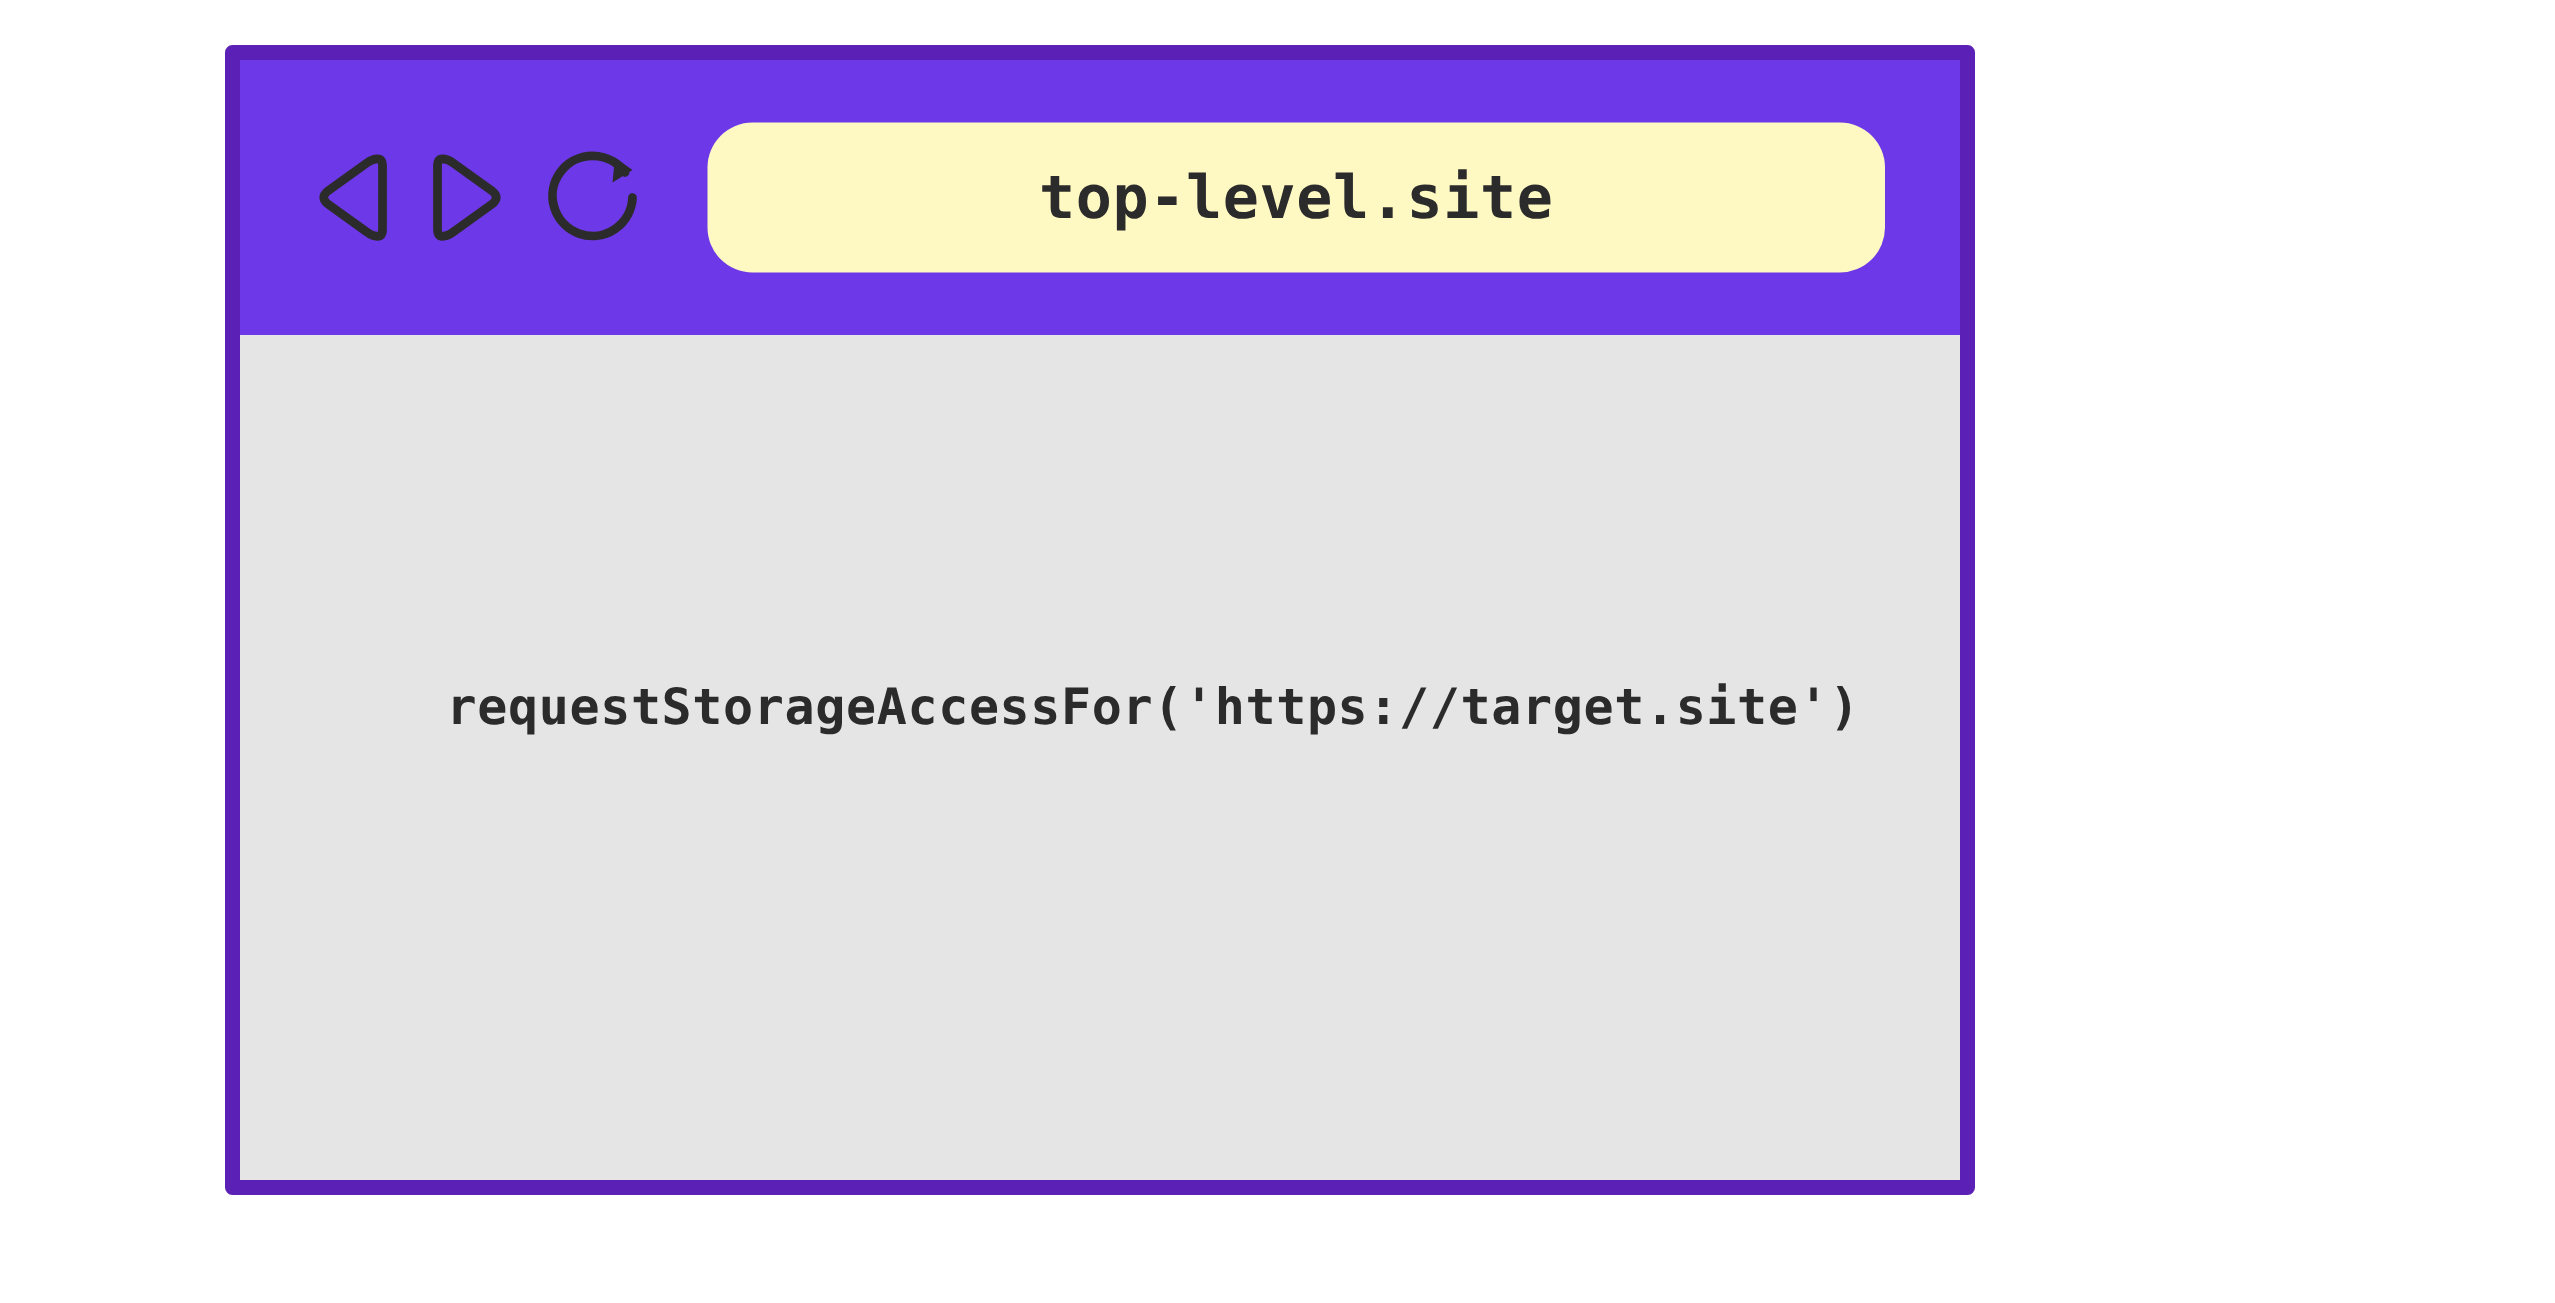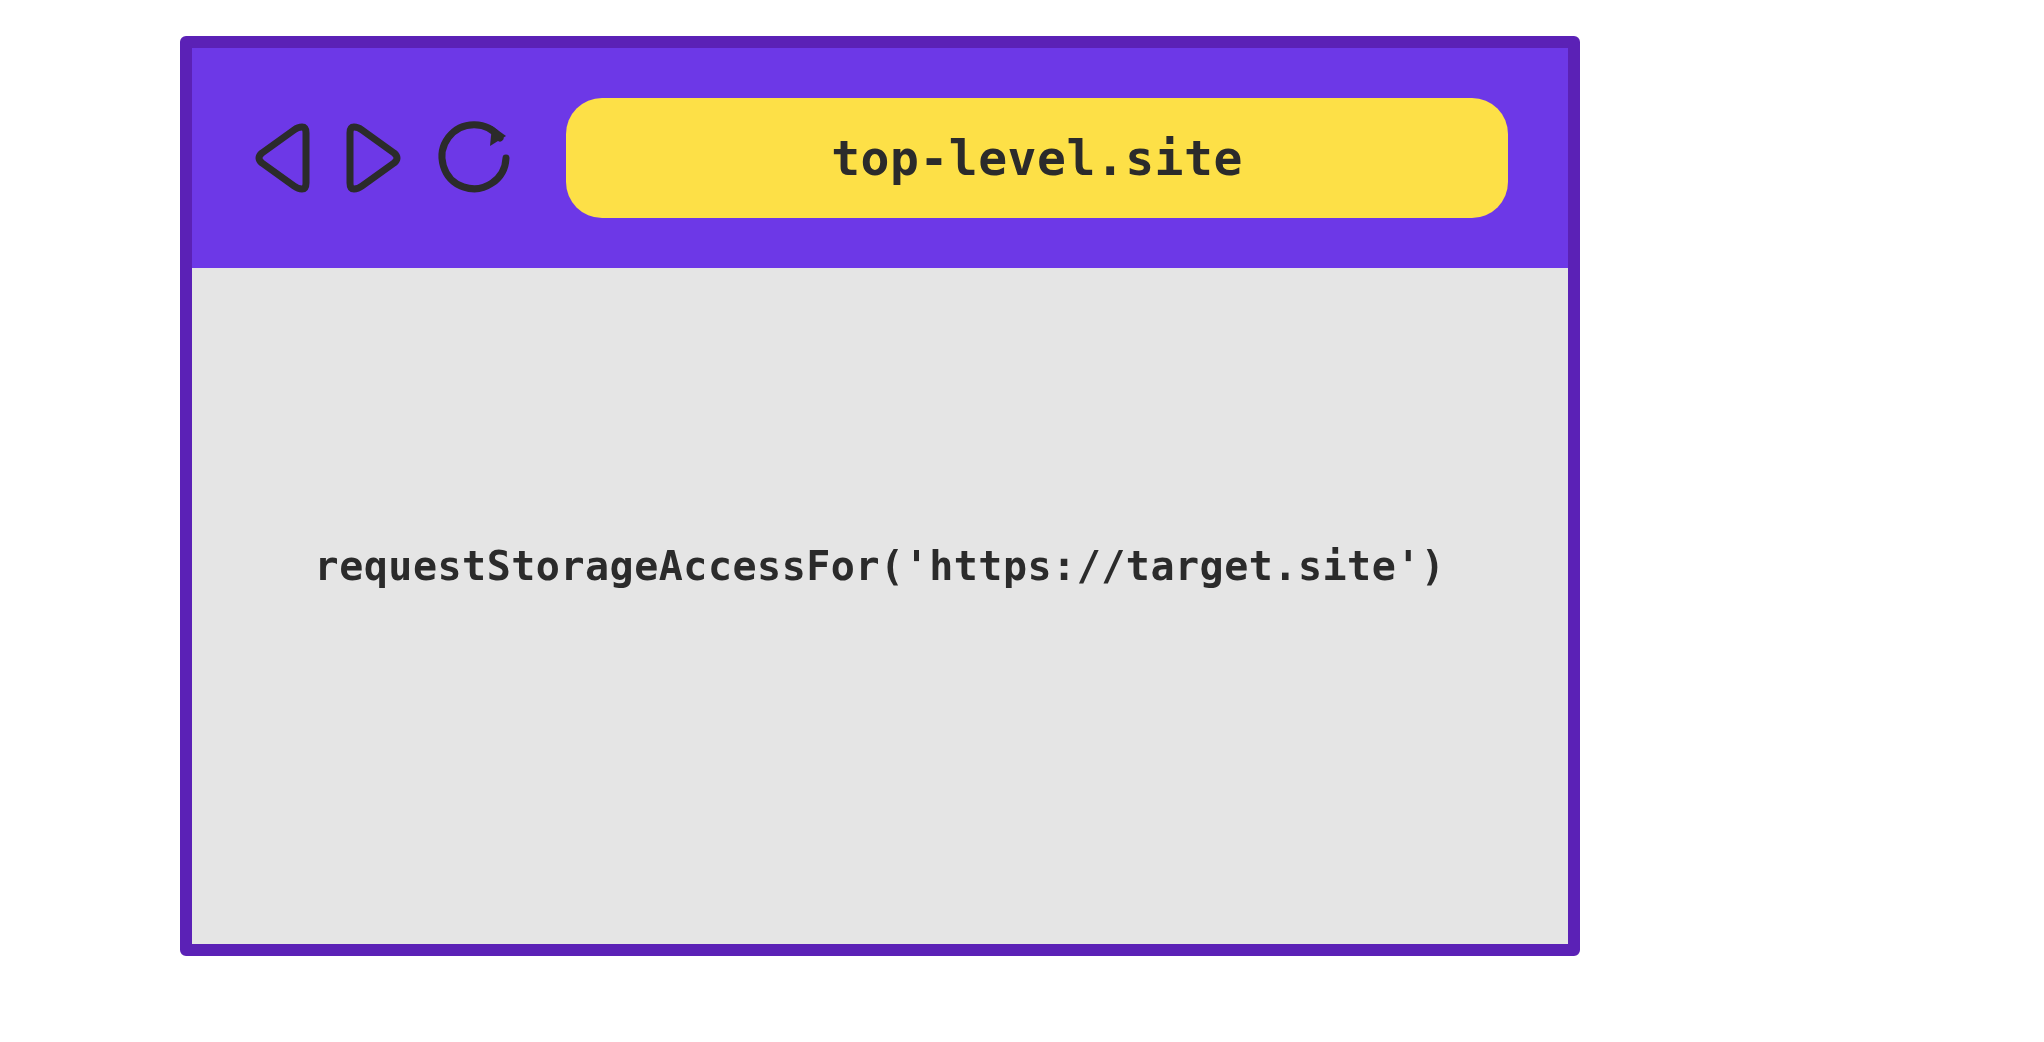--- a/index.html
+++ b/index.html
@@ -39,38 +39,38 @@
     display: flex;
     align-items: center;
     gap: 28px;
     margin-right: 20px;
   }
   .nav-icons svg {
     display: block;
   }
   .address-bar {
     flex: 1;
-    background: #fde047;
+    background: #fef9c3;
     height: 120px;
     border-radius: 36px;
     display: flex;
     align-items: center;
     justify-content: center;
     font-size: 48px;
     font-weight: 600;
     color: #2b2b2b;
     letter-spacing: 0.5px;
     font-family: ui-monospace, "SFMono-Regular", "Menlo", "Consolas", monospace;
   }
   .browser-content {
     flex: 1;
     background: #e5e5e5;
     display: flex;
     align-items: center;
-    justify-content: center;
+    justify-content: flex-end;
     padding: 40px 80px;
   }
   .code-line {
     font-size: 40px;
     font-weight: 600;
     color: #2b2b2b;
     letter-spacing: 0.5px;
     white-space: nowrap;
     font-family: ui-monospace, "SFMono-Regular", "Menlo", "Consolas", monospace;
     margin-top: -80px;

